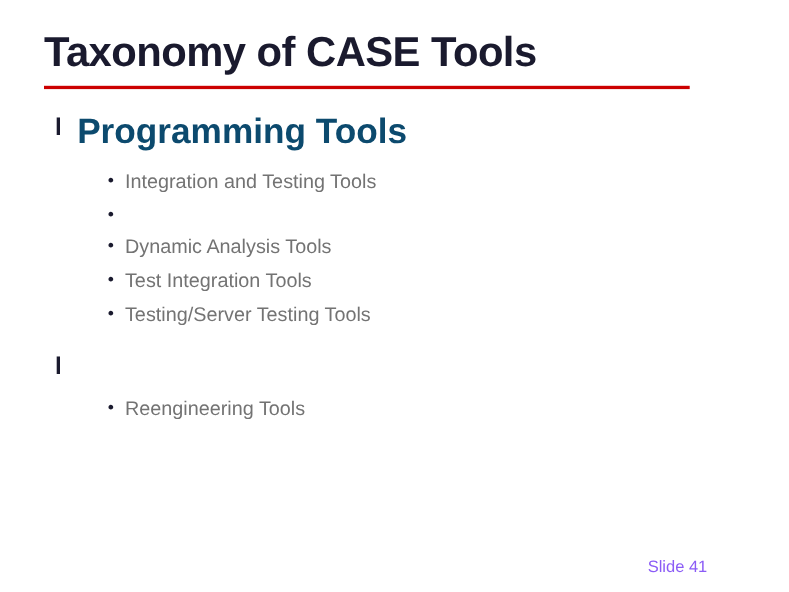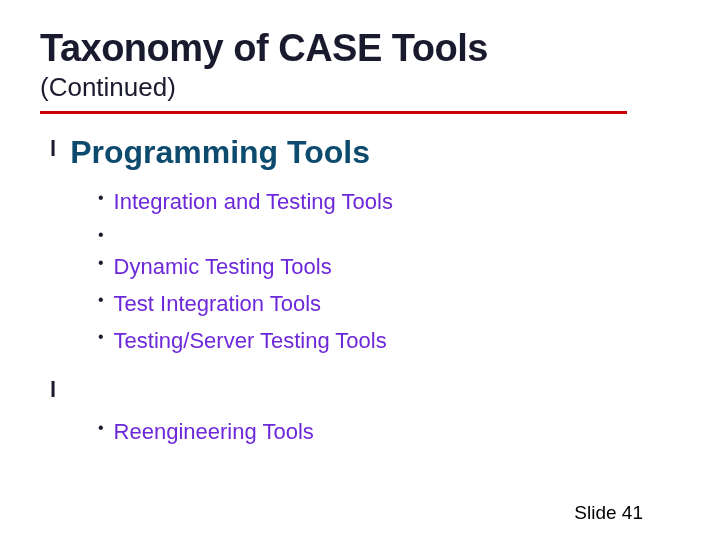--- a/index.html
+++ b/index.html
@@ -92,41 +92,40 @@
 
     .sub-bullet-marker {
       color: #1a1a2e;
       font-size: 16px;
       margin-right: 10px;
       margin-top: 2px;
       line-height: 1.4;
     }
 
     .sub-bullet-text {
-      font-size: 22px;
-      color: #6d28d9;
+      font-size: 18px;
+      color: #737373;
       line-height: 1.5;
     }
 
     .slide-number {
       position: absolute;
       bottom: 14px;
       right: 24px;
-      font-size: 19px;
-      color: #000000;
+      font-size: 15px;
+      color: #8b5cf6;
     }
   </style>
 </head>
 <body>
 
 <div class="slide">
 
   <div class="title-section">
     <div class="main-title">Taxonomy of CASE Tools</div>
-    <div class="subtitle">(Continued)</div>
   </div>
 
   <div class="red-line"></div>
 
   <div class="content">
 
     <div class="main-bullet">
       <span class="main-bullet-marker">l</span>
       <span class="main-bullet-text">Programming Tools</span>
     </div>
@@ -134,21 +133,21 @@
     <div class="sub-bullets">
       <div class="sub-bullet">
         <span class="sub-bullet-marker">•</span>
         <span class="sub-bullet-text">Integration and Testing Tools</span>
       </div>
       <div class="sub-bullet">
         <span class="sub-bullet-marker">•</span>
       </div>
       <div class="sub-bullet">
         <span class="sub-bullet-marker">•</span>
-        <span class="sub-bullet-text">Dynamic Testing Tools</span>
+        <span class="sub-bullet-text">Dynamic Analysis Tools</span>
       </div>
       <div class="sub-bullet">
         <span class="sub-bullet-marker">•</span>
         <span class="sub-bullet-text">Test Integration Tools</span>
       </div>
       <div class="sub-bullet">
         <span class="sub-bullet-marker">•</span>
         <span class="sub-bullet-text">Testing/Server Testing Tools</span>
       </div>
     </div>

